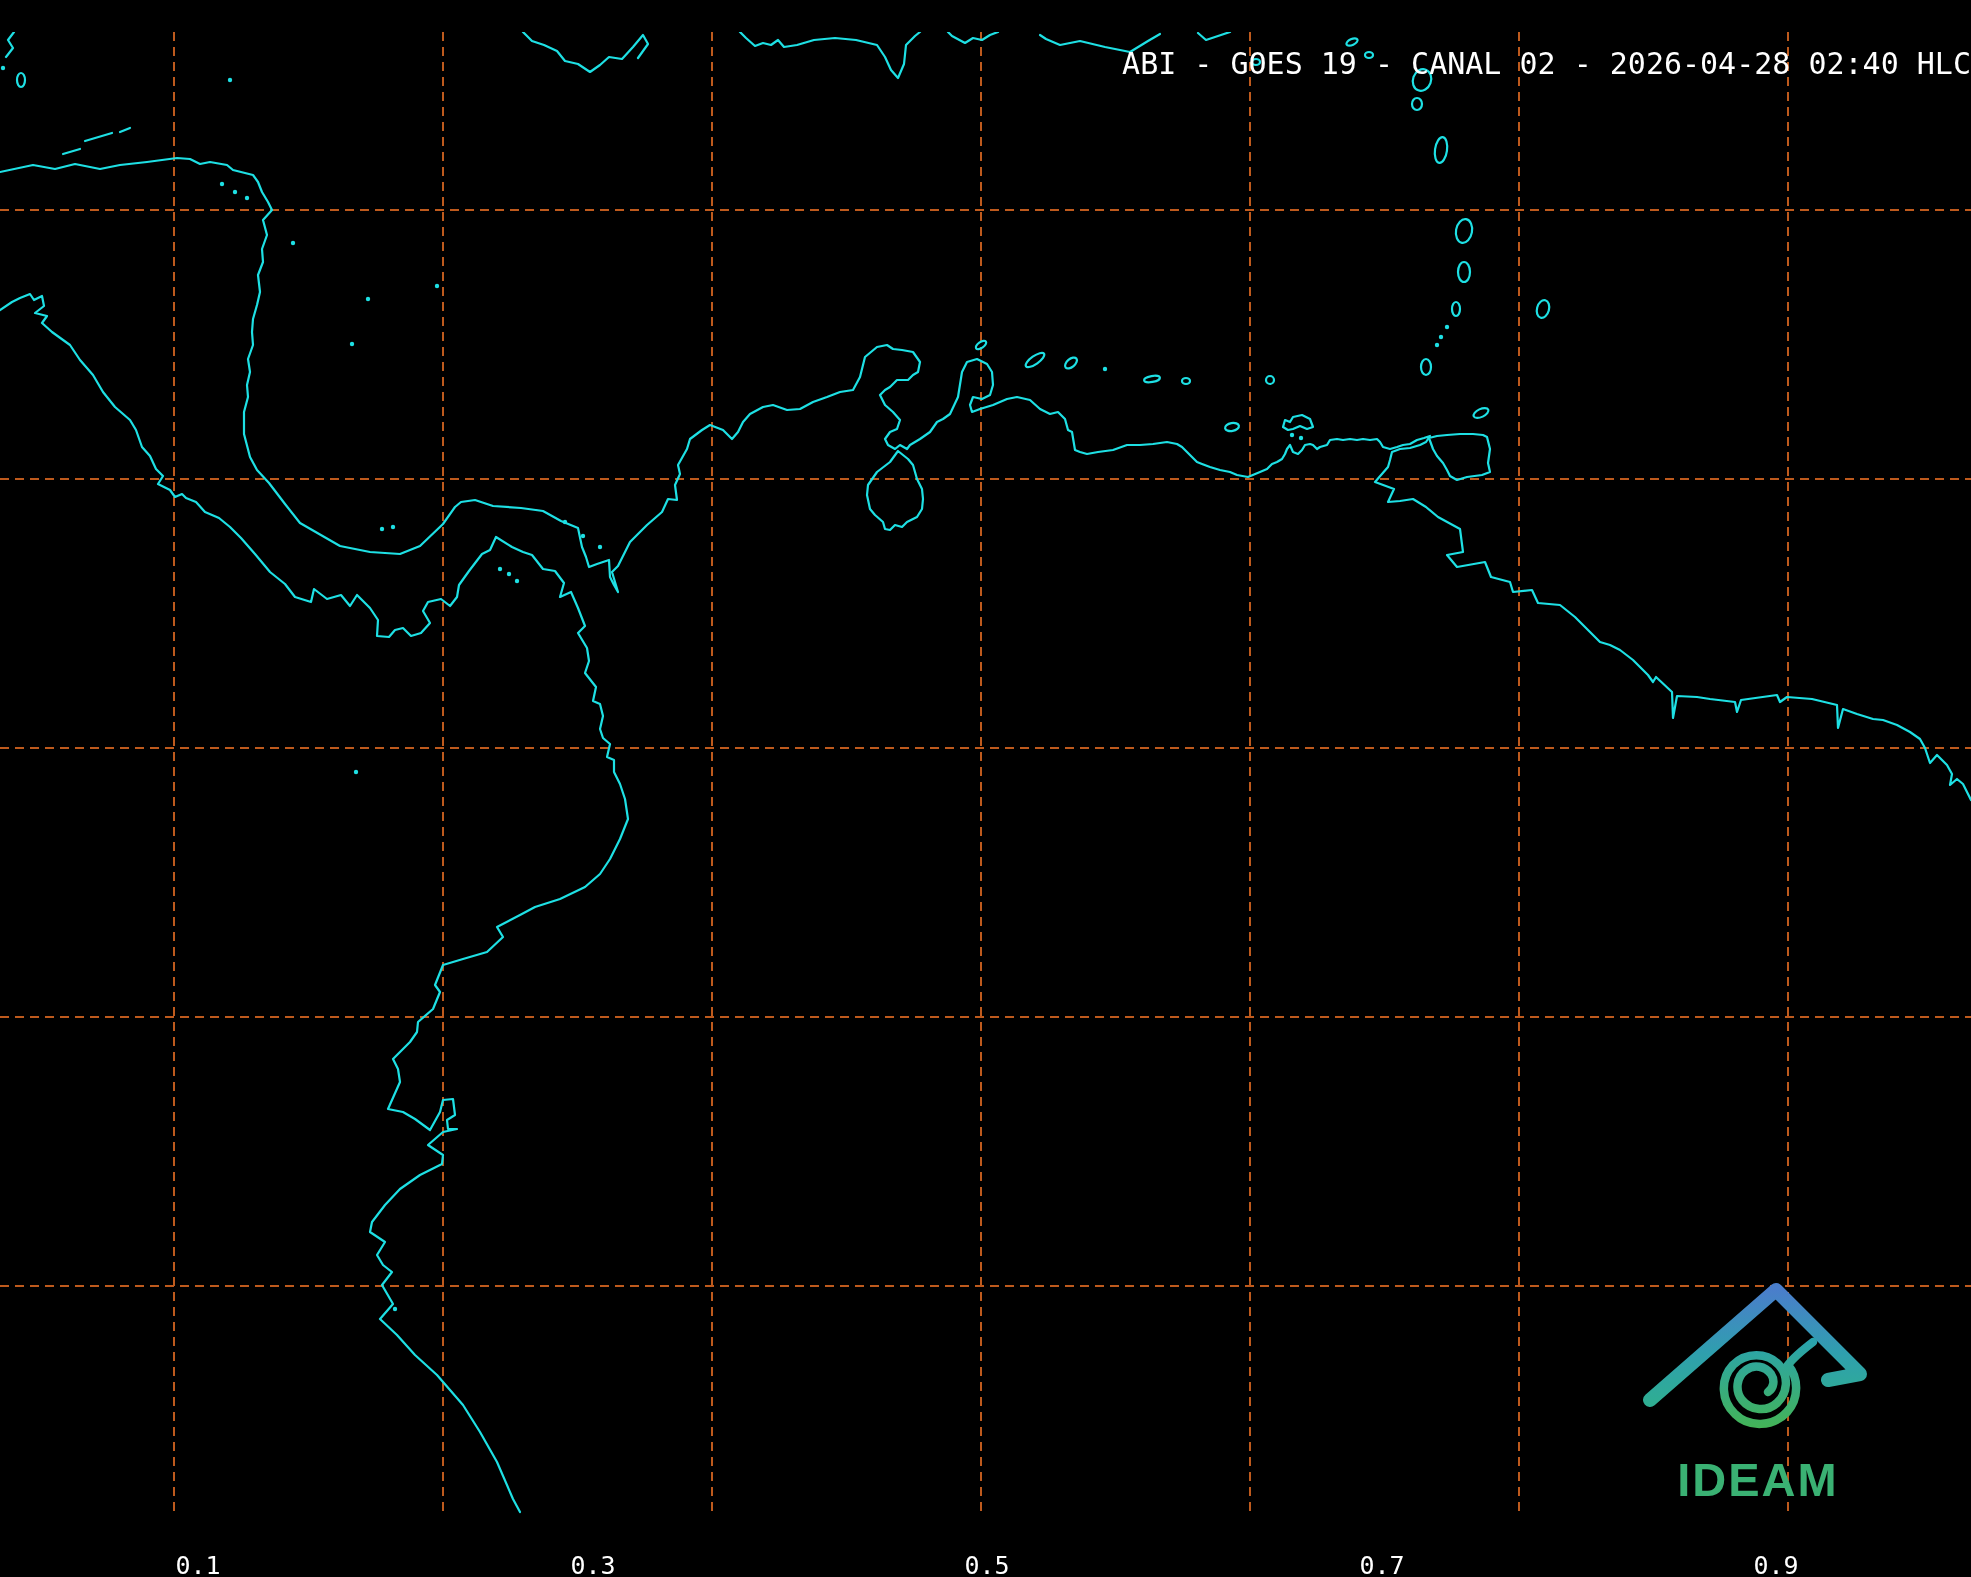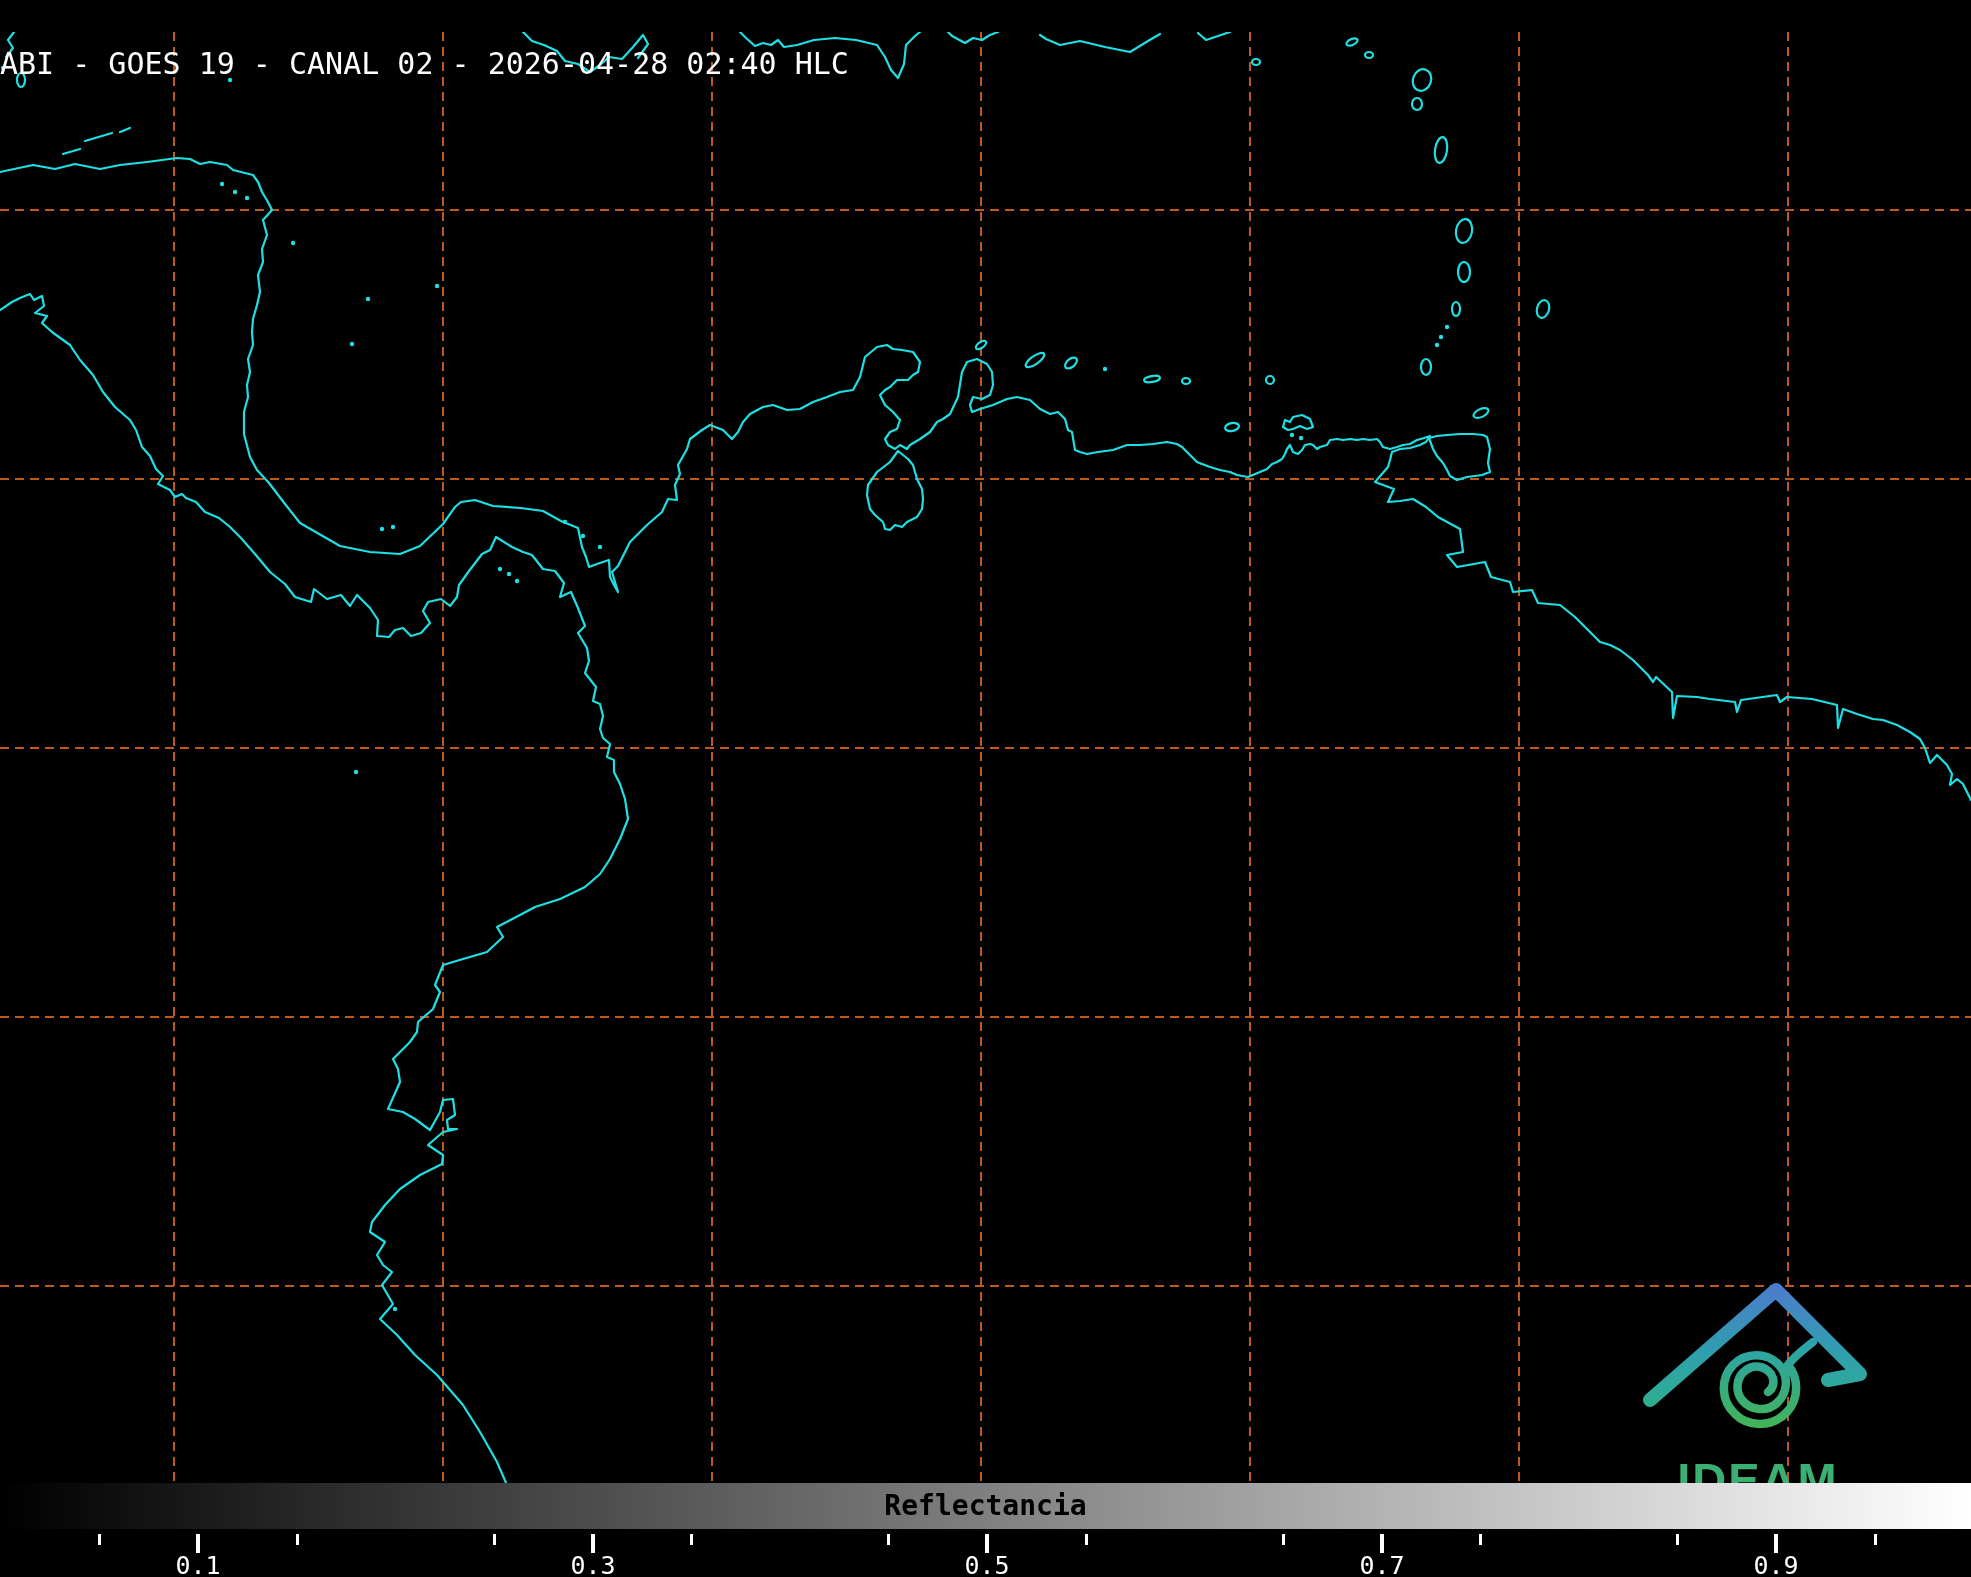--- a/index.html
+++ b/index.html
@@ -1,17 +1,17 @@
 <!DOCTYPE html>
 <html><head>
 <meta charset="utf-8">
 <style>
   html,body{margin:0;padding:0;background:#000;width:1971px;height:1577px;overflow:hidden;}
   #stage{position:relative;width:1971px;height:1577px;background:#000;font-family:"DejaVu Sans Mono",monospace;}
-  #image-title{position:absolute;top:46px;left:0;width:100%;text-align:left;color:#fff;
+  #image-title{position:absolute;top:46px;left:0;width:100%;text-align:right;color:#fff;
     font-size:30px;letter-spacing:0px;white-space:pre;}
   #map-wrap{position:absolute;left:0;top:0;width:1971px;height:1483px;margin-top:32px;}
   svg{display:block}
   
   #colorbar{position:absolute;left:0;top:1483px;width:1971px;height:94px;background:#000;}
   #cb-band{position:absolute;left:0;top:0;width:1971px;height:46px;
     background:linear-gradient(to right,#000000,#ffffff);border-bottom:5px solid #000;}
   #cb-label{position:absolute;left:0;top:6px;width:100%;text-align:center;color:#000;
     font-size:28px;font-weight:bold;}
   .cb-tick{position:absolute;top:51px;width:3px;background:#fff;}
@@ -126,41 +126,19 @@
                  C1735,1359 1736,1345 1746,1338
                  C1754,1332 1765,1334 1771,1342
                  C1775,1348 1774,1356 1768,1360" fill="none" stroke="url(#swirlGrad)" stroke-width="8.5" stroke-linecap="round"></path>
         <text id="ideam-text" x="1758" y="1464" text-anchor="middle" font-family="Liberation Sans, sans-serif" font-size="47" font-weight="bold" letter-spacing="2" fill="#3ab173">IDEAM</text>
       </g>
     </svg>
   </div>
 
   <div id="image-title">ABI - GOES 19 - CANAL 02 - 2026-04-28 02:40 HLC</div>
 
-  <div id="colorbar">
-    <div id="cb-band">
-      <div id="cb-label">Reflectancia</div>
-    </div>
-    <div id="cb-ticks">
-        <div class="cb-tick minor" style="left: 97.5px;"></div>
-        <div class="cb-tick minor" style="left: 295.5px;"></div>
-        <div class="cb-tick minor" style="left: 492.5px;"></div>
-        <div class="cb-tick minor" style="left: 689.5px;"></div>
-        <div class="cb-tick minor" style="left: 886.5px;"></div>
-        <div class="cb-tick minor" style="left: 1084.5px;"></div>
-        <div class="cb-tick minor" style="left: 1281.5px;"></div>
-        <div class="cb-tick minor" style="left: 1478.5px;"></div>
-        <div class="cb-tick minor" style="left: 1675.5px;"></div>
-        <div class="cb-tick minor" style="left: 1873.5px;"></div>
-        <div class="cb-tick major" style="left: 196px;"></div>
-        <div class="cb-tick major" style="left: 591px;"></div>
-        <div class="cb-tick major" style="left: 985px;"></div>
-        <div class="cb-tick major" style="left: 1380px;"></div>
-        <div class="cb-tick major" style="left: 1774px;"></div>
-      </div>
-  </div>
 
 <div class="cb-ticklabel" style="left: 198px;">0.1</div>
     <div class="cb-ticklabel" style="left: 593px;">0.3</div>
     <div class="cb-ticklabel" style="left: 987px;">0.5</div>
     <div class="cb-ticklabel" style="left: 1382px;">0.7</div>
     <div class="cb-ticklabel" style="left: 1776px;">0.9</div>
   </div>
 
 </body></html>

